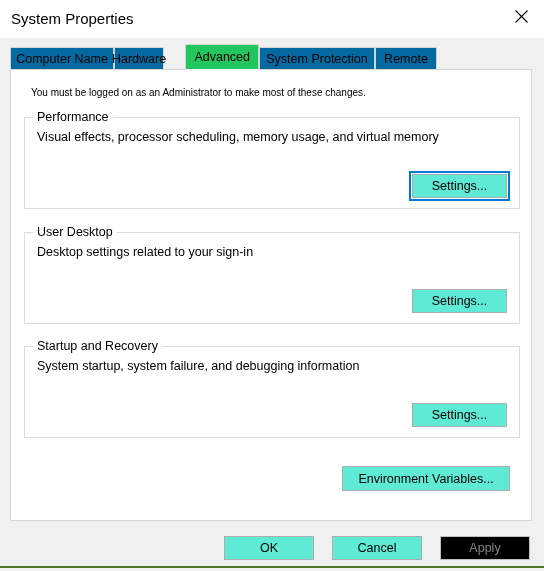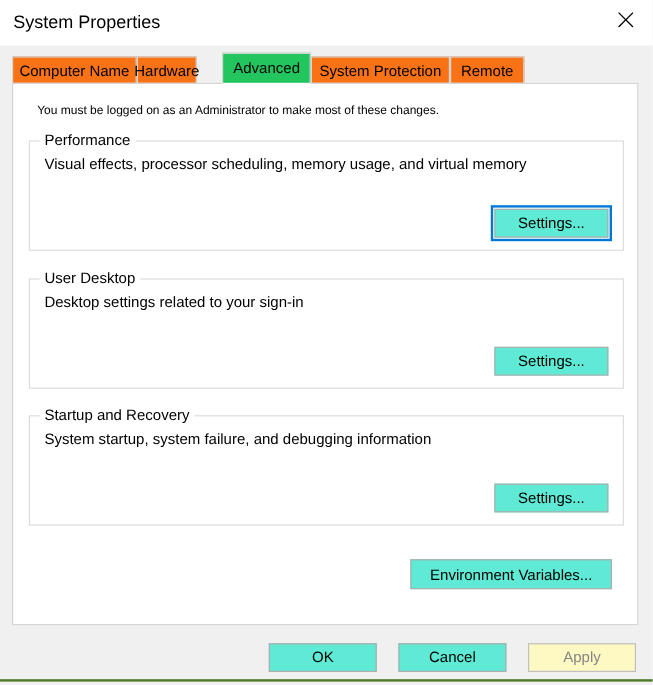--- a/index.html
+++ b/index.html
@@ -47,21 +47,21 @@
   
   .tabstrip {
     position: absolute;
     left: 10px; top: 44px;
     width: 522px; height: 26px;
   }
   .tab {
     position: absolute;
     top: 3px;
     height: 23px;
-    background: #f97316;
+    background: #0369a1;
     border: 1px solid #d5d5d5;
     border-bottom: none;
     box-sizing: border-box;
     display: flex;
     align-items: center;
     justify-content: center;
     font-size: 12.5px;
     color: #000000;
     white-space: nowrap;
     cursor: default;
@@ -135,21 +135,21 @@
     cursor: default;
     white-space: nowrap;
     padding: 0;
   }
   .btn.focused {
     border: 1px solid #adadad;
     outline: 2px solid #0078d7;
     outline-offset: 1px;
   }
   .btn.disabled {
-    background: #fef9c3;
+    background: #000000;
     border: 1px solid #bfbfbf;
     color: #848484;
   }
 
   .group-settings-btn {
     width: 95px; height: 24px;
   }
 
   
   .footer-btn {

